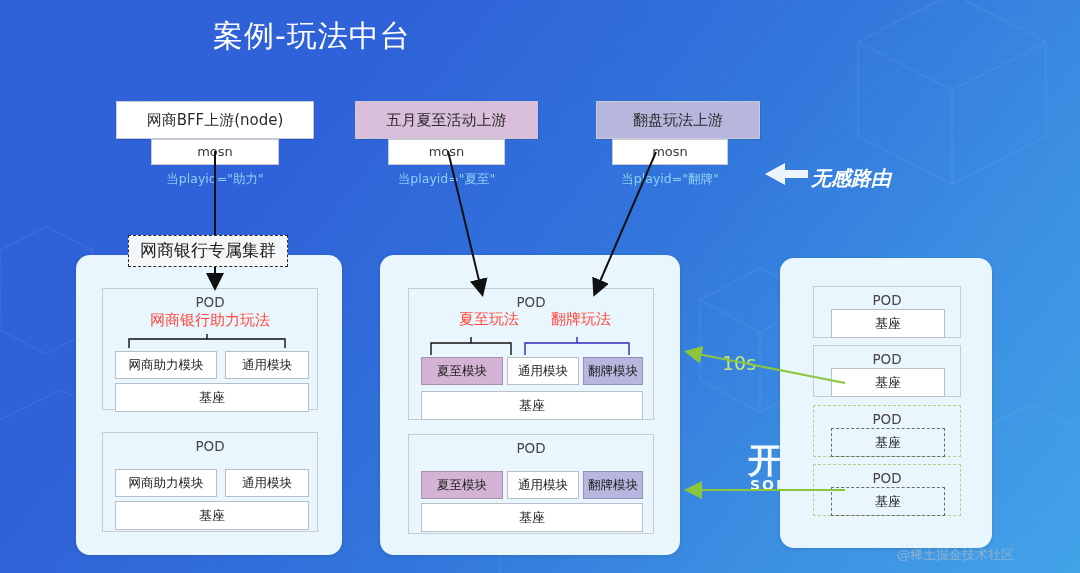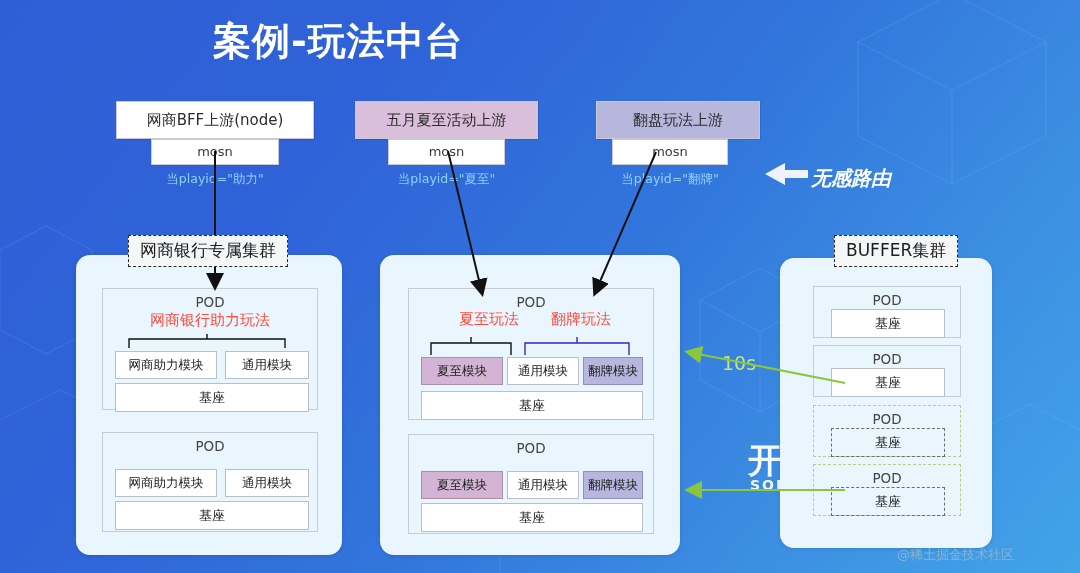--- a/index.html
+++ b/index.html
@@ -15,21 +15,21 @@
   #bgdeco{position:absolute;inset:0;pointer-events:none;opacity:.30;}
   
   .logo-wrap{position:absolute;left:10px;top:13px;display:flex;align-items:center;gap:10px;}
   .logo-mark{width:46px;height:46px;}
   .logo-text{
     color:#fff;font-size:21px;font-weight:bold;letter-spacing:2.5px;
     font-family:"DejaVu Sans",sans-serif;
   }
   .deck-title{
     position:absolute;left:213px;top:16px;color:#ffffff;
-    font-size:38px;font-weight:bold;letter-spacing:1px;
+    font-size:30px;font-weight:normal;letter-spacing:1px;
     font-family:"DejaVu Sans",sans-serif;
   }
   
   .up-group{position:absolute;}
   .up-box{
     height:36px;line-height:36px;text-align:center;color:#2b2b2b;
     font-size:15px;border:1px solid #c9c9d6;
     box-shadow:1px 1px 0 rgba(0,0,0,.10);
     font-family:"DejaVu Sans",sans-serif;
   }
@@ -213,21 +213,20 @@
     </div>
     <div class="pod dashed" style="left:33px;top:147px;width:146px;height:50px;">
       <div class="pod-title">POD</div>
       <div class="base dashed" style="left:17px;top:22px;width:112px;">基座</div>
     </div>
     <div class="pod dashed" style="left:33px;top:206px;width:146px;height:50px;">
       <div class="pod-title">POD</div>
       <div class="base dashed" style="left:17px;top:22px;width:112px;">基座</div>
     </div>
   </div>
-  <div class="cluster-label" style="left:834px;top:235px;">BUFFER集群</div>
 
   <svg class="overlay">
     <defs>
       <marker id="abk" markerWidth="9" markerHeight="9" refX="7" refY="4.5" orient="auto">
         <path d="M0,0 L9,4.5 L0,9 z" fill="#111"></path>
       </marker>
       <marker id="agr" markerWidth="9" markerHeight="9" refX="7" refY="4.5" orient="auto">
         <path d="M0,0 L9,4.5 L0,9 z" fill="#8cc63f"></path>
       </marker>
     </defs>

